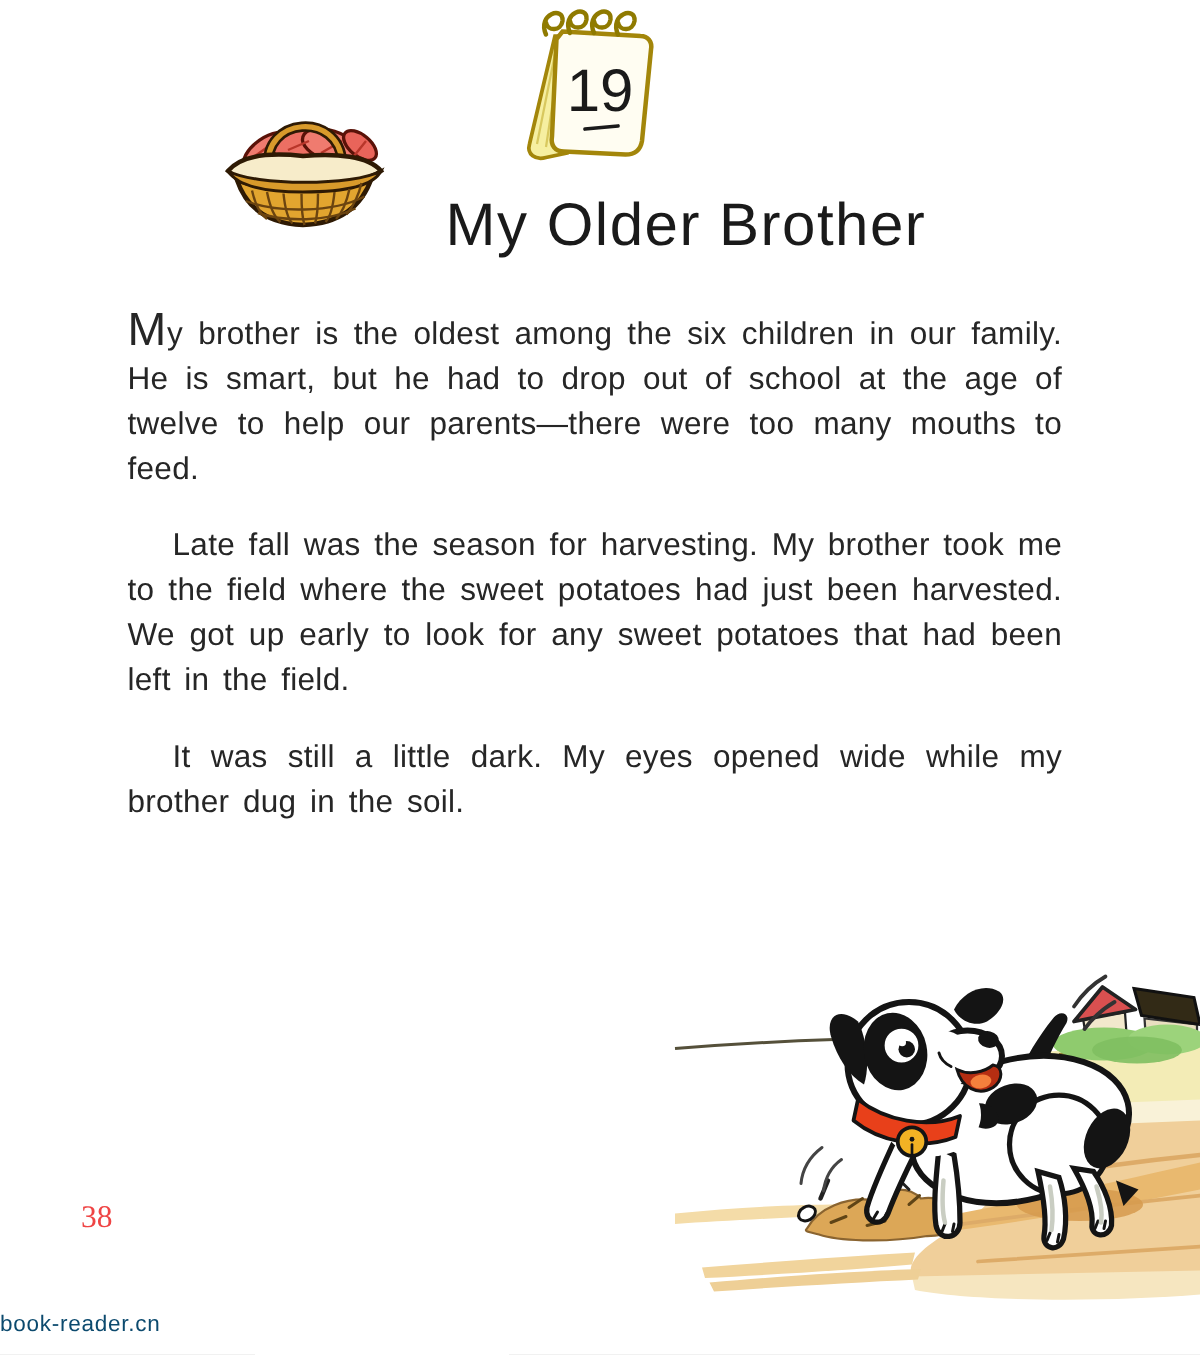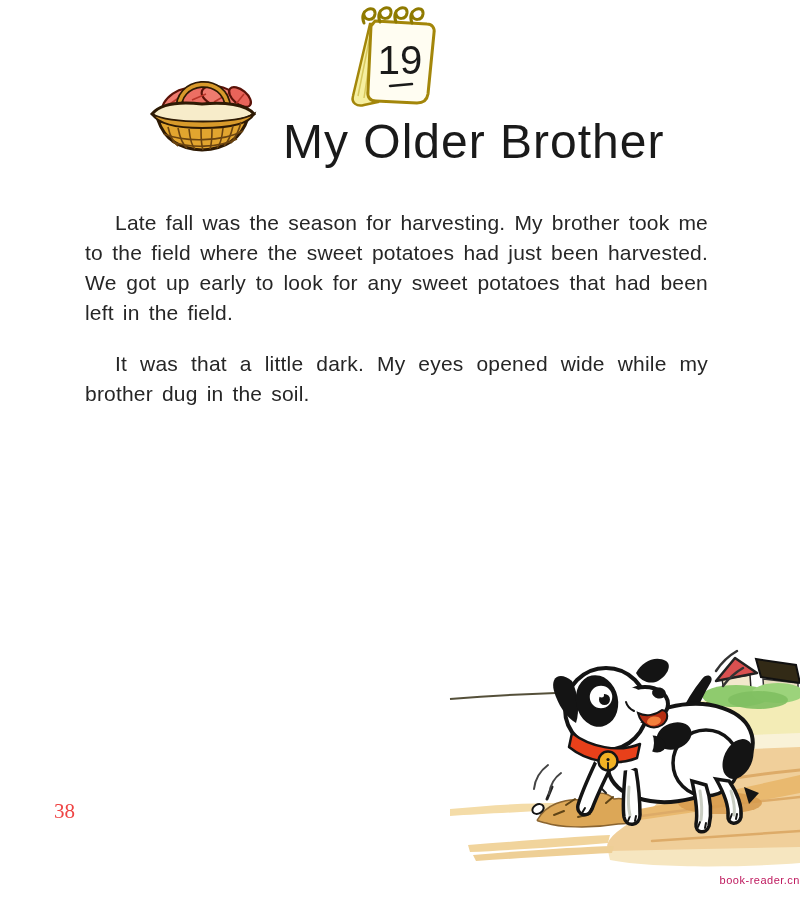--- a/index.html
+++ b/index.html
@@ -4,40 +4,40 @@
 <style>
   html,body{margin:0;padding:0;background:#e8e8e8;}
   .page{
     position:relative;width:800px;height:903px;background:#ffffff;
     margin:0 auto;overflow:hidden;
     font-family:"Liberation Sans",sans-serif;color:#212121;text-decoration:underline;
   }
   .calendar{position:absolute;left:338px;top:2px;width:104px;height:110px;}
   .basket{position:absolute;left:144px;top:70px;width:118px;height:86px;}
   .title{
-    position:absolute;left:281px;top:112px;margin:2px;
-    font-size:48px;font-weight:400;letter-spacing:1px;color:#1a1a1a;
+    position:absolute;left:281px;top:112px;margin:16px;
+    font-size:40px;font-weight:400;letter-spacing:1px;color:#1a1a1a;
     white-space:nowrap;
   }
   .text-block{position:absolute;left:85px;top:208px;width:623px;}
   .para{
     margin:0;font-size:21px;line-height:30px;color:#262626;
     text-align:justify;word-spacing:3px;letter-spacing:.2px;
   }
   .para + .para{margin-top:21px;}
   .para.indent{text-indent:30px;}
   .dropcap{font-size:31px;line-height:0;vertical-align:-1px;letter-spacing:.5px;}
   .illustration{position:absolute;left:448px;top:641px;width:352px;height:236px;}
   .page-number{
     position:absolute;left:54px;top:799px;font-family:"Liberation Serif",serif;
     font-size:21px;color:#ef4444;
   }
   .watermark{
-    position:absolute;left:0;right:0;top:874px;text-align:right;
-    font-size:11px;color:#be185d;letter-spacing:.5px;
+    position:absolute;left:0;right:0;top:874px;text-align:left;
+    font-size:15px;color:#0c4a6e;letter-spacing:.5px;
   }
 </style>
 </head>
 <body>
 
 <div class="page">
 
   <div class="calendar">
     <svg viewBox="0 0 104 110" width="104" height="110">
 
@@ -82,22 +82,23 @@
       <g stroke="#6b4410" stroke-width="1.6" fill="none">
         <path d="M24,57 C26,66 30,73 34,76 M34,58 C36,68 39,75 43,78 M45,59 C46,69 48,76 51,79 M57,59 C57,70 58,77 59,80 M68,59 C68,69 67,76 66,79 M79,58 C78,68 76,75 73,78 M89,56 C87,65 84,72 80,76 M97,52 C95,61 91,68 87,73"></path>
         <path d="M20,64 C40,72 78,72 99,61 M28,72 C46,78 74,78 93,69"></path>
       </g>
     </svg>
   </div>
 
   <h1 class="title">My Older Brother</h1>
 
   <div class="text-block">
+    <p class="para"><span class="dropcap">M</span><span>y brother is the oldest among the six children in our family. He is smart, but he had to drop out of school at the age of twelve to help our parents—there were too many mouths to feed.</span></p>
     <p class="para indent">Late fall was the season for harvesting. My brother took me to the field where the sweet potatoes had just been harvested. We got up early to look for any sweet potatoes that had been left in the field.</p>
-    <p class="para indent">It was that a little dark. My eyes opened wide while my brother dug in the soil.</p>
+    <p class="para indent">It was still a little dark. My eyes opened wide while my brother dug in the soil.</p>
   </div>
 
   <div class="illustration">
     <svg viewBox="0 0 352 236" width="352" height="236">
 
       <g>
         <path d="M252,60 L352,52 L352,94 L250,98 Z" fill="#f3ecb6"></path>
         <path d="M250,96 L352,92 L352,110 L252,114 Z" fill="#f9f2d8"></path>
         <path d="M252,110 L352,106 L352,212 L162,212 C152,202 170,188 192,176 C214,162 232,138 252,110 Z" fill="#f0cf9a"></path>
         <path d="M160,210 L352,206 L352,222 C292,227 202,227 162,219 Z" fill="#f6e6c0"></path>

